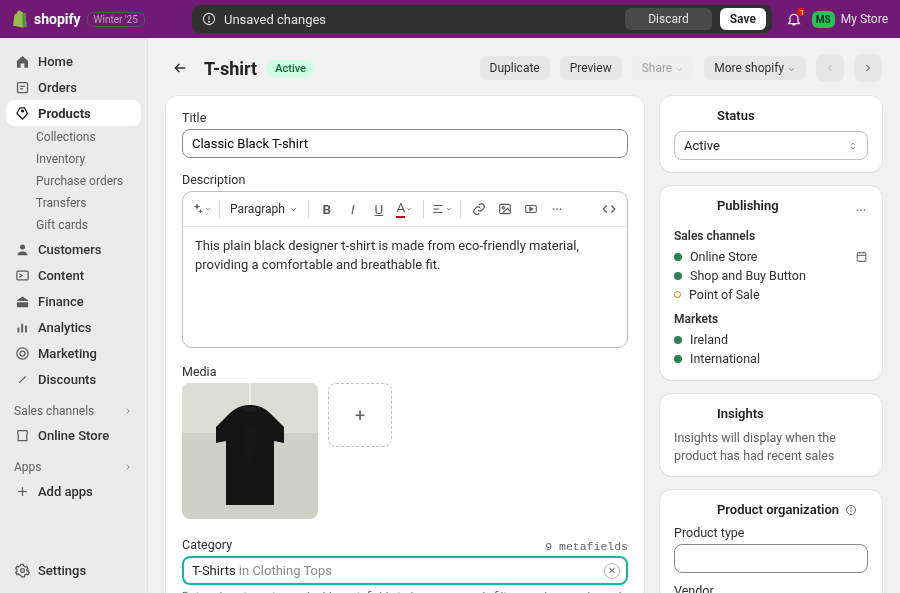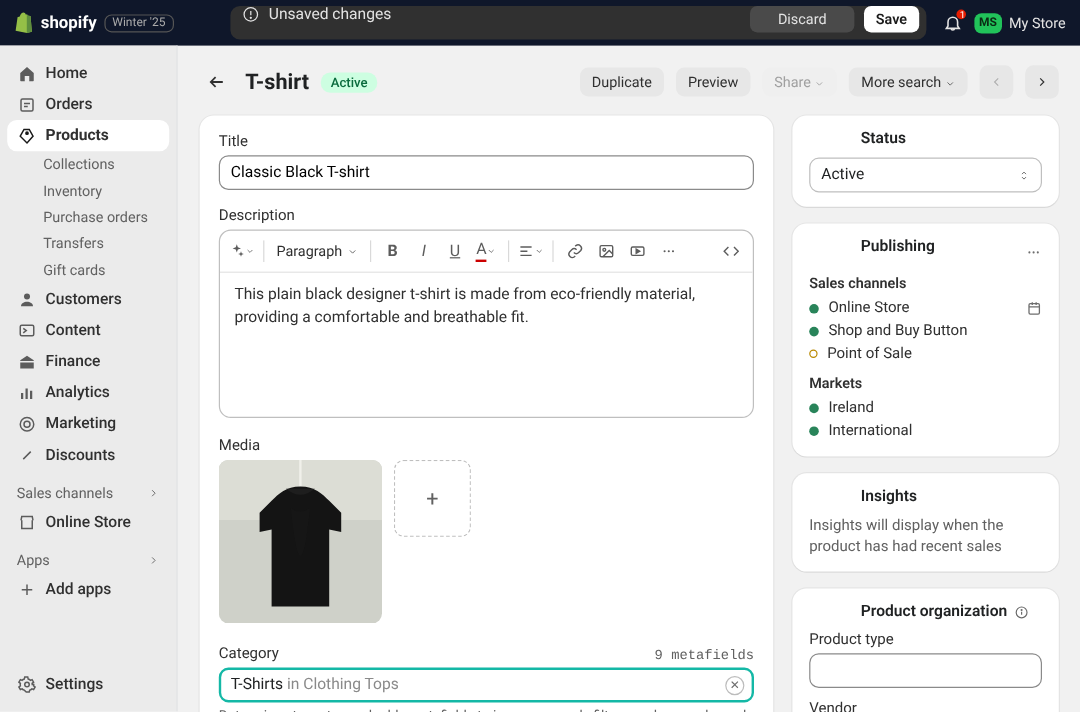--- a/index.html
+++ b/index.html
@@ -1,21 +1,21 @@
 <!DOCTYPE html>
 <html><head>
 <meta charset="utf-8">
 <style>
 * { box-sizing: border-box; margin: 0; padding: 0; font-family: -apple-system, BlinkMacSystemFont, "Segoe UI", Roboto, Helvetica, Arial, sans-serif; }
 body { background: #f1f1f1; width: 900px; height: 593px; overflow: hidden; font-size: 13px; color: #202223; }
-.topbar { background: #0f172a; height: 38px; display: flex; align-items: center; padding: 0 12px; color: #e3e3e3; }
+.topbar { background: #701a75; height: 38px; display: flex; align-items: center; padding: 0 12px; color: #e3e3e3; }
 .logo-wrap { display: flex; align-items: center; gap: 6px; width: 180px; }
 .logo-text { font-weight: 700; color: #fff; font-size: 14px; }
 .logo-badge { border: 1px solid #555; border-radius: 6px; padding: 1px 6px; font-size: 10px; color: #aaa; }
-.unsaved-bar { flex: 1; background: #303030; border-radius: 8px; height: 28px; display: flex; align-items: flex-start; padding: 0 6px 0 10px; gap: 8px; }
+.unsaved-bar { flex: 1; background: #303030; border-radius: 8px; height: 28px; display: flex; align-items: center; padding: 0 6px 0 10px; gap: 8px; }
 .unsaved-bar .spacer { flex: 1; }
 .btn-discard { background: #4a4a4a; color: #e3e3e3; border: none; border-radius: 6px; padding: 4px 23px; font-size: 12px; cursor: pointer; }
 .btn-save { background: #fff; color: #1a1a1a; border: none; border-radius: 6px; padding: 4px 10px; font-size: 12px; font-weight: 600; cursor: pointer; }
 .top-right { display: flex; align-items: center; gap: 10px; margin-left: 14px; }
 .bell { position: relative; color: #e3e3e3; }
 .bell .dot { position: absolute; top: -3px; right: -3px; background: #e51c00; color: #fff; font-size: 8px; border-radius: 6px; padding: 0 3px; line-height: 10px; }
 .store-chip { display: flex; align-items: center; gap: 6px; color: #e3e3e3; font-size: 12px; }
 .store-ava { background: #21c35a; color: #0b2b14; font-weight: 700; font-size: 10px; border-radius: 6px; padding: 3px 4px; }
 .shell { display: flex; height: calc(593px - 38px); }
 .sidebar { width: 148px; background: #ebebeb; border-right: 1px solid #e1e3e5; padding: 10px 6px; display: flex; flex-direction: column; overflow-y: auto; }
@@ -246,21 +246,21 @@
           </svg>
         </button>
       <h1>T-shirt</h1>
       <span class="badge-active">Active</span>
       <span class="grow"></span>
       <button class="btn-sec">Duplicate</button>
       <button class="btn-sec">Preview</button>
       <button class="btn-sec dis"><span>Share</span> <svg style="display:inline;vertical-align:-2px" width="9" height="9" viewBox="0 0 24 24" fill="none" stroke="#a0a0a0" stroke-width="2">
             <polyline points="6 9 12 15 18 9"></polyline>
           </svg></button>
-      <button class="btn-sec"><span>More search</span> <svg style="display:inline;vertical-align:-2px" width="9" height="9" viewBox="0 0 24 24" fill="none" stroke="#5c5c5c" stroke-width="2">
+      <button class="btn-sec"><span>More shopify</span> <svg style="display:inline;vertical-align:-2px" width="9" height="9" viewBox="0 0 24 24" fill="none" stroke="#5c5c5c" stroke-width="2">
             <polyline points="6 9 12 15 18 9"></polyline>
           </svg></button>
       <button class="icon-btn dis">
           <svg width="12" height="12" viewBox="0 0 24 24" fill="none" stroke="currentColor" stroke-width="2">
             <polyline points="15 6 9 12 15 18"></polyline>
           </svg>
         </button>
       <button class="icon-btn">
           <svg width="12" height="12" viewBox="0 0 24 24" fill="none" stroke="currentColor" stroke-width="2">
             <polyline points="9 6 15 12 9 18"></polyline>

